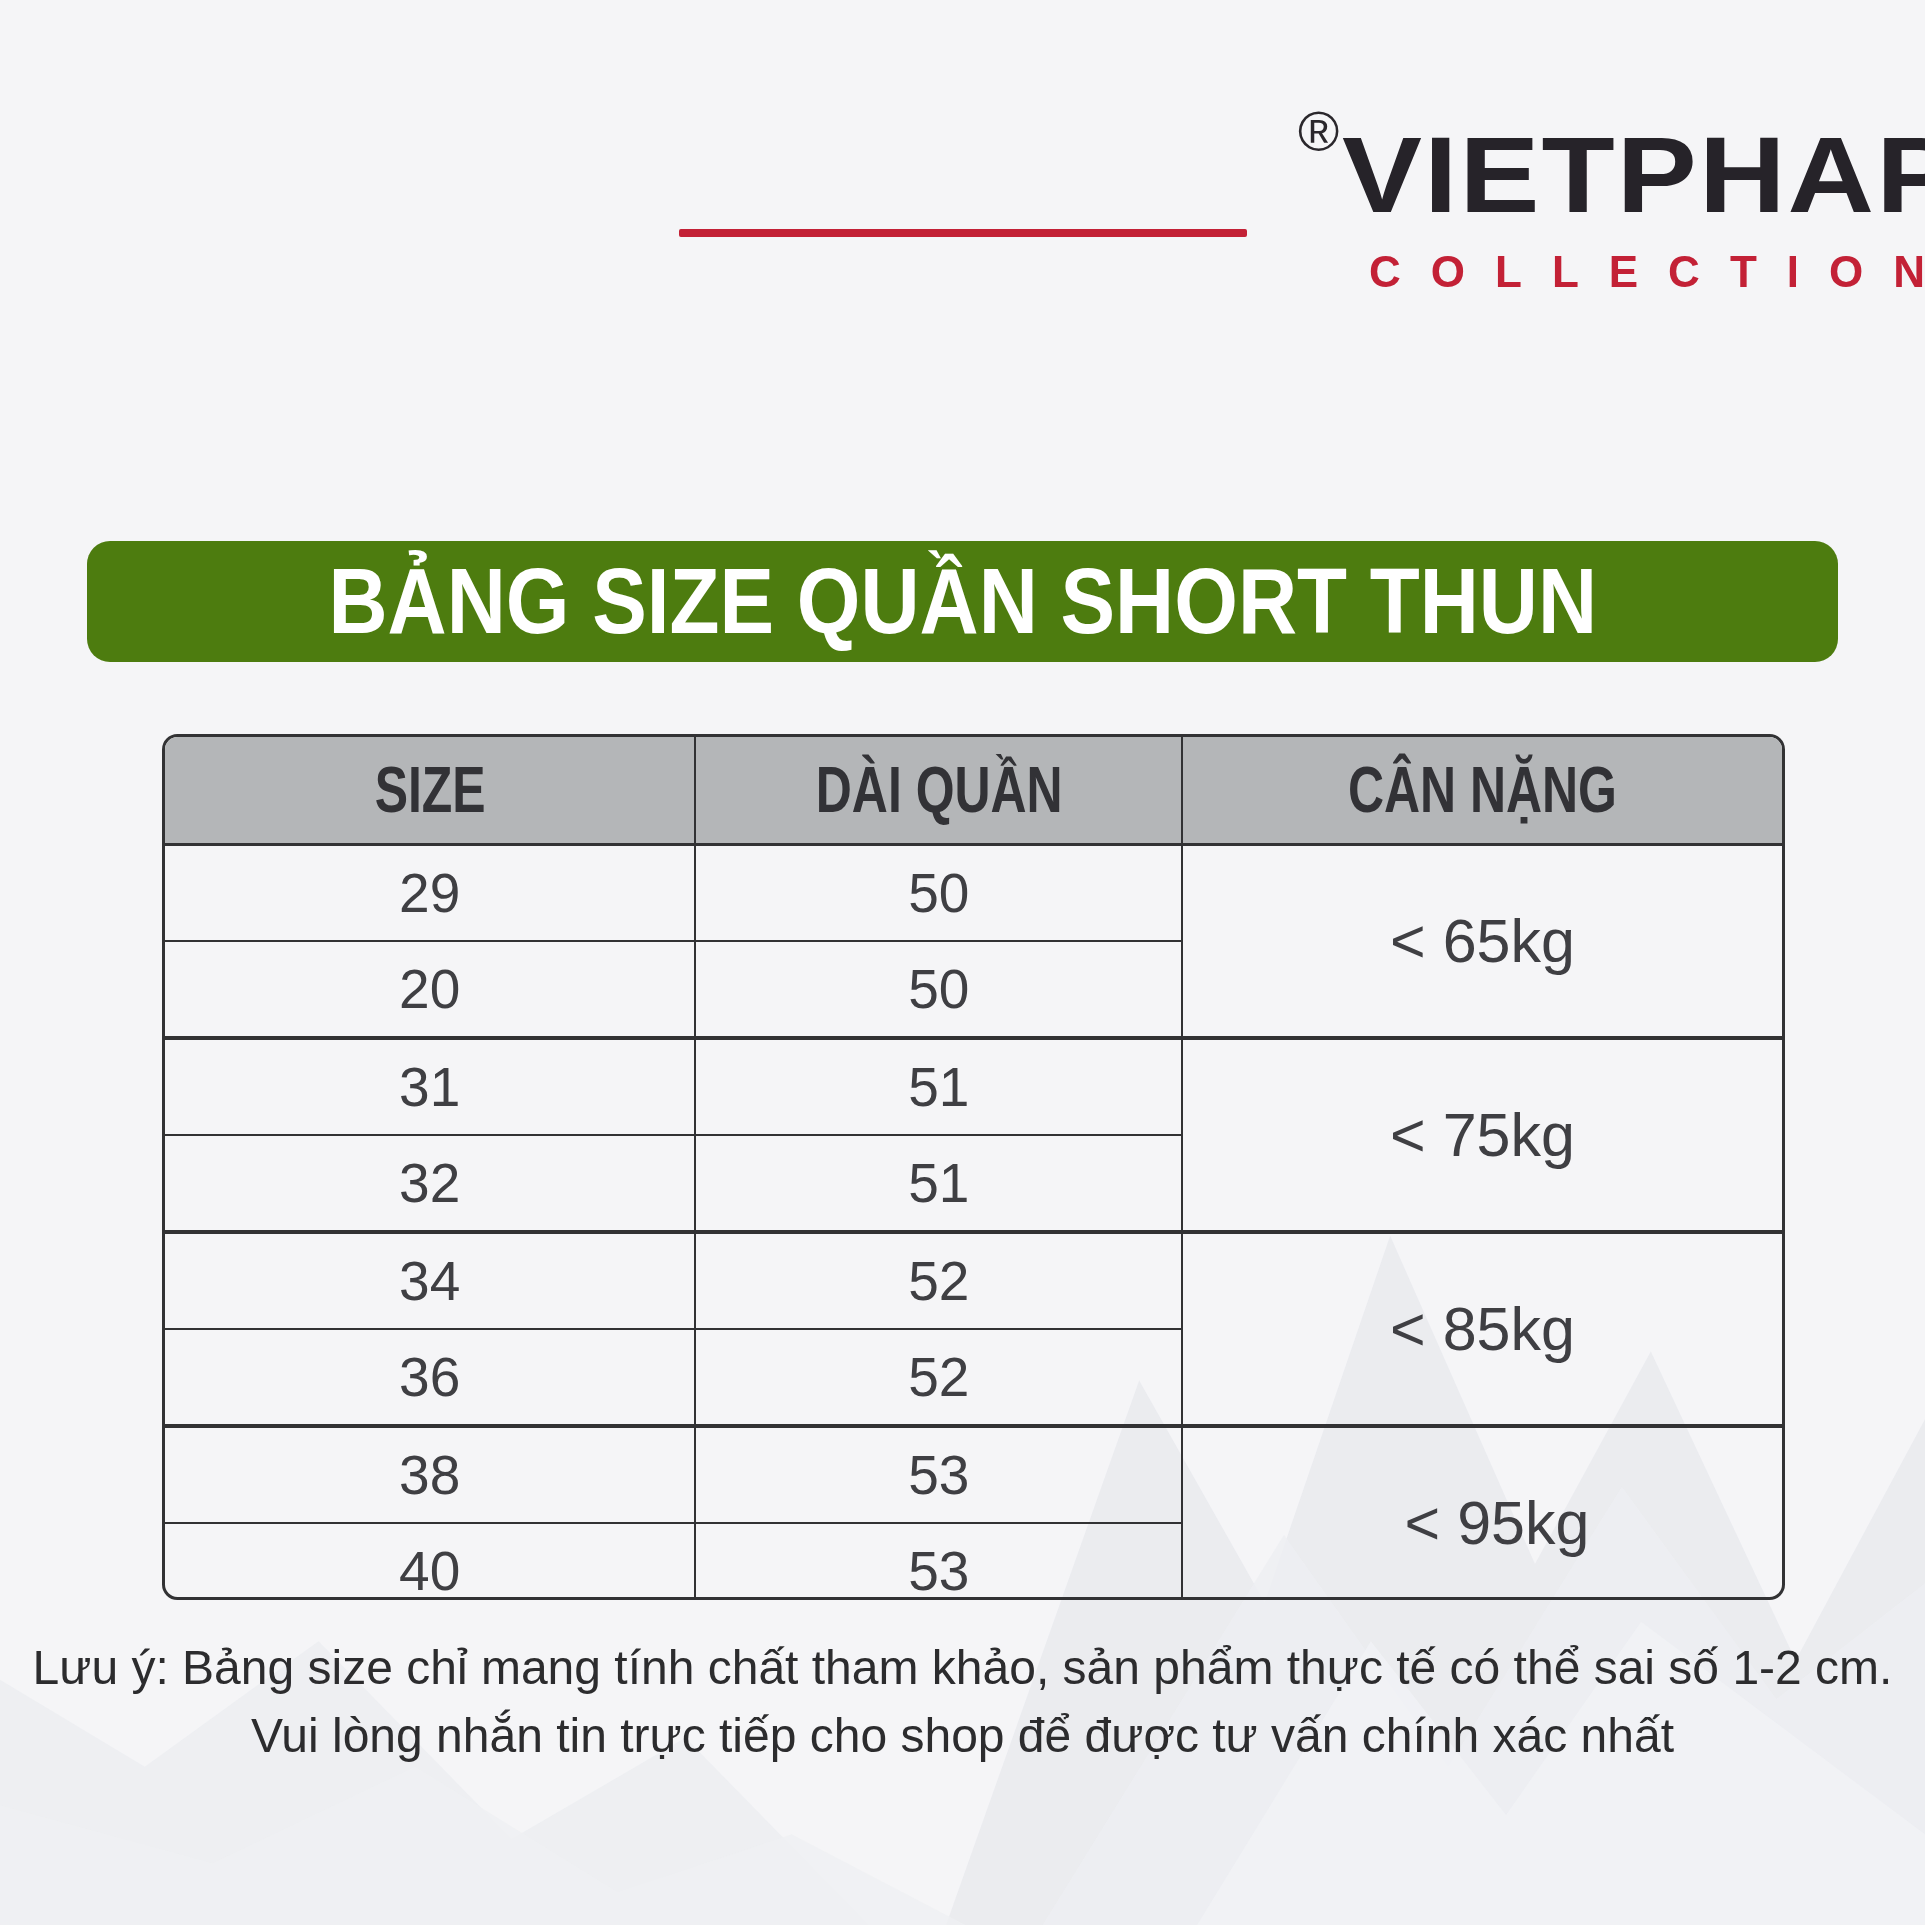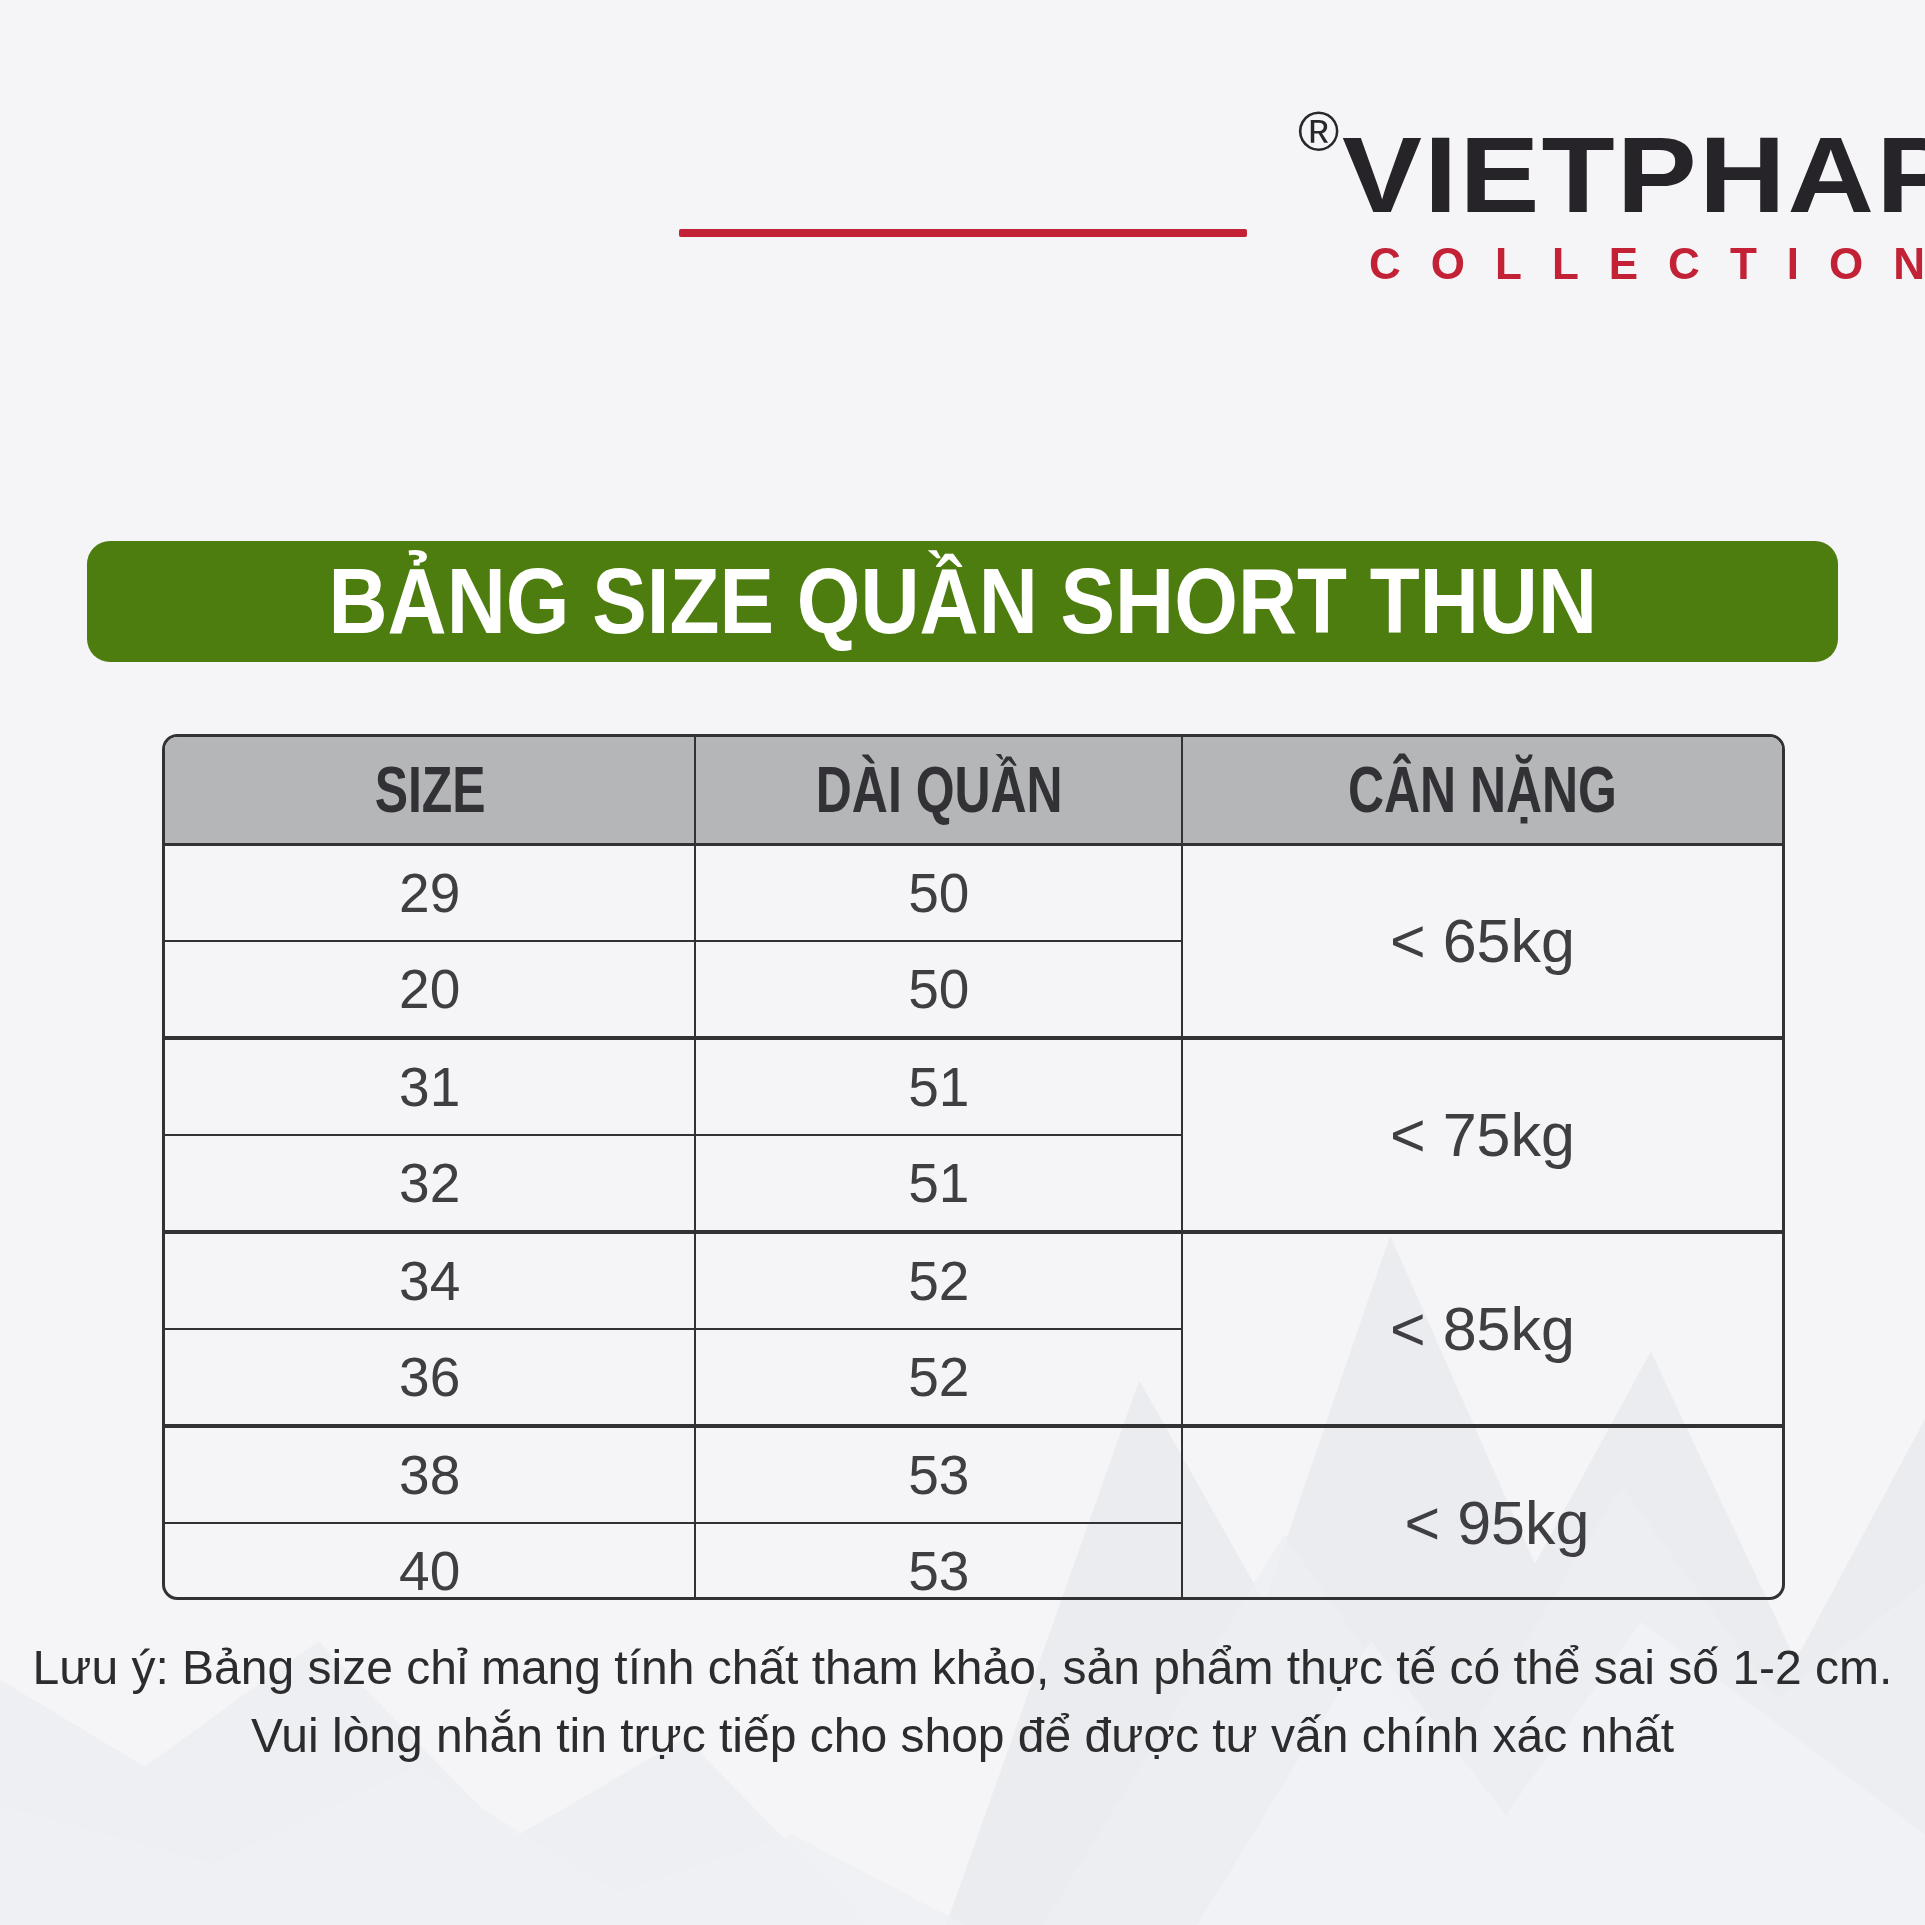--- a/index.html
+++ b/index.html
@@ -26,21 +26,21 @@
     white-space:nowrap;
   }
   .reg-mark{
     position:absolute;left:1298px;top:-31px;
     font-size:56px;color:#2a272c;line-height:1;font-weight:normal;
   }
   .logo-rule{
     width:568px;height:8.7px;margin:12.6px auto 0 auto;
     background:#c32136;border-radius:1.9px;
   }
-  .collection{display:block;margin-top:5px;line-height:44px;}
+  .collection{display:block;margin-top:13px;line-height:44px;}
   .collection span{
     font-size:44px;font-weight:bold;color:#c32136;
     letter-spacing:30px;margin-right:-30px;white-space:nowrap;
   }
 
   
   .banner{
     position:absolute;left:87px;top:541px;width:1751px;height:121px;
     background:#4d7c0f;border-radius:23px;
     display:flex;align-items:center;justify-content:center;

